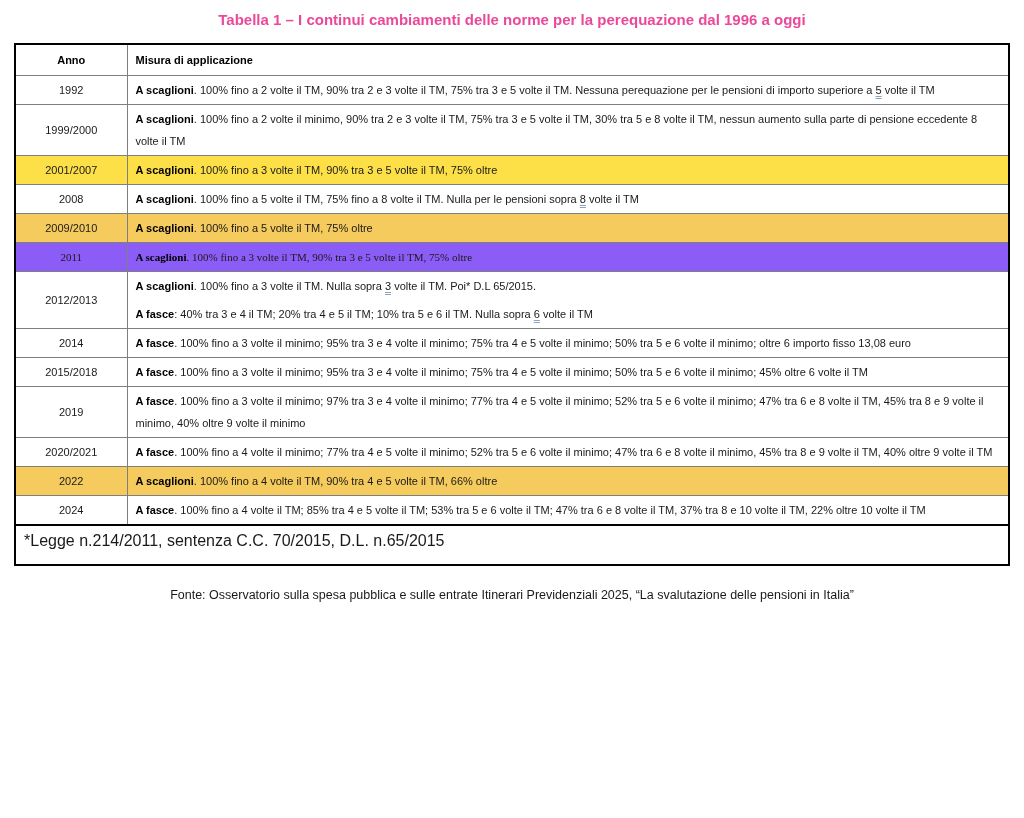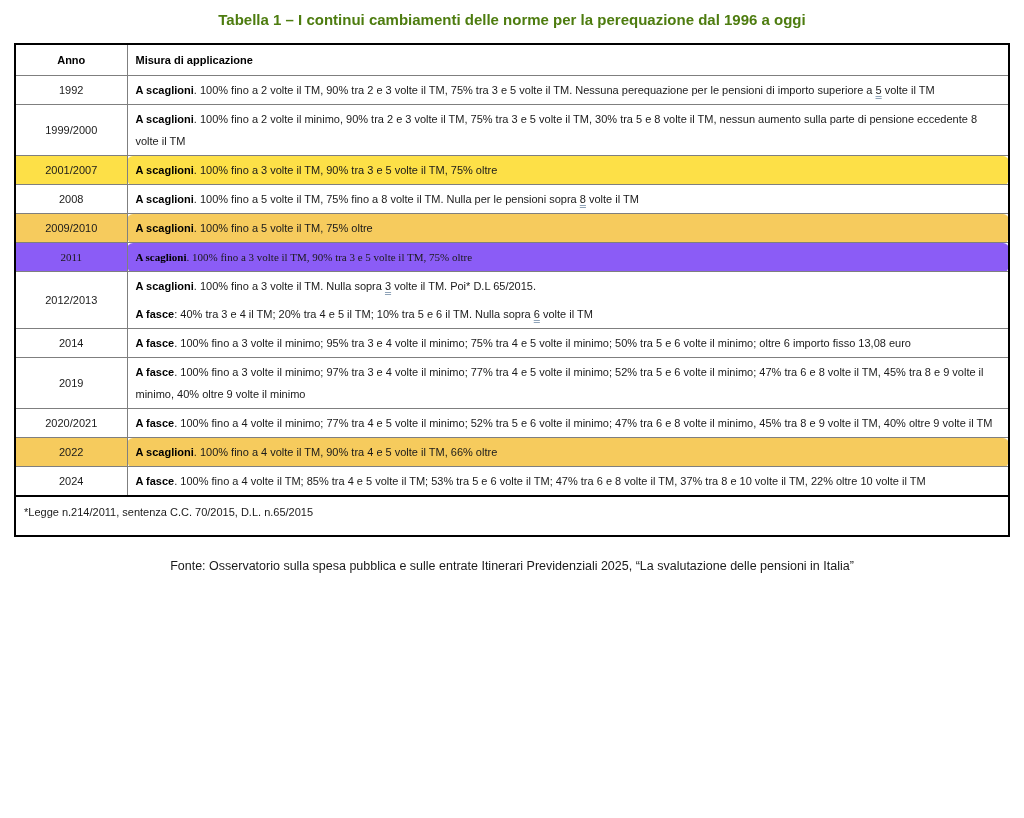--- a/index.html
+++ b/index.html
@@ -14,57 +14,57 @@
     height: 818px;
     background: #ffffff;
     overflow: hidden;
   }
   .title {
     text-align: center;
     font-weight: bold;
     font-size: 15px;
     padding-top: 11px;
     margin-bottom: 15px;
-    color: #4d7c0f;
+    color: #ec4899;
   }
   table.rules {
     border-collapse: collapse;
     margin: 0 14px;
     width: 996px;
     table-layout: fixed;
   }
   table.rules th, table.rules td {
     border: 1px solid #7f7f7f;
     vertical-align: middle;
     font-size: 11px;
     line-height: 22px;
   }
   table.rules { border: 2px solid #000000; }
   th.col-anno, td.year { width: 112px; text-align: center; }
-  th.col-misura, td.measure { text-align: left; border-radius: 6px; }
+  th.col-misura, td.measure { text-align: left; }
   td.year { border-right: 2px solid #1a1a1a; padding: 3px 4px; }
   th.col-anno { border-right: 2px solid #1a1a1a; }
   thead th {
     font-weight: bold;
     padding: 4px 8px;
     border-bottom: 2px solid #000000;
     background: #ffffff;
     color: #000000;
   }
   td.measure { padding: 3px 8px; }
   td.measure .b { font-weight: bold; color: #000000; }
   td.measure .u {
     text-decoration-line: underline;
     text-decoration-style: double;
     text-decoration-color: #8fa3b8;
     text-underline-offset: 2px;
   }
   td.measure .para + .para { margin-top: 6px; }
   tr.footrow td {
-    font-size: 11px;
+    font-size: 16px;
     padding: 4px 8px 12px 8px;
     border-top: 2px solid #000000;
   }
   .caption {
     text-align: center;
     font-size: 12.5px;
     margin-top: 22px;
     color: #1a1a1a;
   }
 </style>
@@ -125,20 +125,26 @@
             <div class="para"><span class="b">A fasce</span><span>: 40% tra 3 e 4 il TM; 20% tra 4 e 5 il TM; 10% tra 5 e 6 il TM. Nulla sopra </span><span class="u">6</span><span> volte il TM</span></div>
           </td>
         </tr>
         <tr>
           <td class="year">2014</td>
           <td class="measure">
             <div class="para"><span class="b">A fasce</span><span>. 100% fino a 3 volte il minimo; 95% tra 3 e 4 volte il minimo; 75% tra 4 e 5 volte il minimo; 50% tra 5 e 6 volte il minimo; oltre 6 importo fisso 13,08 euro</span></div>
           </td>
         </tr>
         <tr>
+          <td class="year">2015/2018</td>
+          <td class="measure">
+            <div class="para"><span class="b">A fasce</span><span>. 100% fino a 3 volte il minimo; 95% tra 3 e 4 volte il minimo; 75% tra 4 e 5 volte il minimo; 50% tra 5 e 6 volte il minimo; 45% oltre 6 volte il TM</span></div>
+          </td>
+        </tr>
+        <tr>
           <td class="year">2019</td>
           <td class="measure">
             <div class="para"><span class="b">A fasce</span><span>. 100% fino a 3 volte il minimo; 97% tra 3 e 4 volte il minimo; 77% tra 4 e 5 volte il minimo; 52% tra 5 e 6 volte il minimo; 47% tra 6 e 8 volte il TM, 45% tra 8 e 9 volte il minimo, 40% oltre 9 volte il minimo</span></div>
           </td>
         </tr>
         <tr>
           <td class="year">2020/2021</td>
           <td class="measure">
             <div class="para"><span class="b">A fasce</span><span>. 100% fino a 4 volte il minimo; 77% tra 4 e 5 volte il minimo; 52% tra 5 e 6 volte il minimo; 47% tra 6 e 8 volte il minimo, 45% tra 8 e 9 volte il TM, 40% oltre 9 volte il TM</span></div>
           </td>

